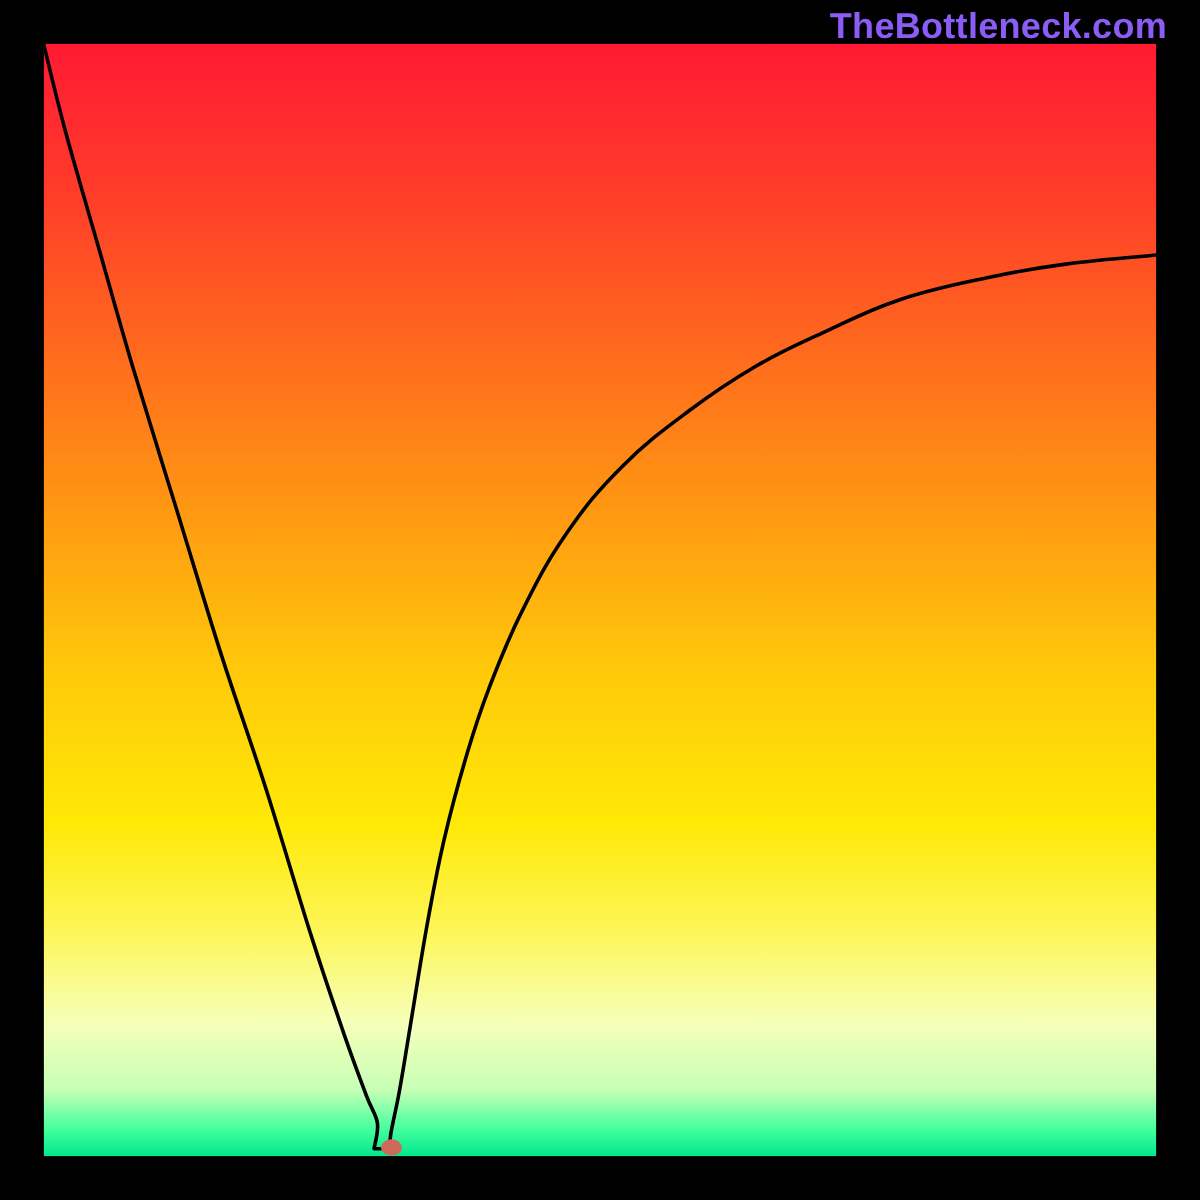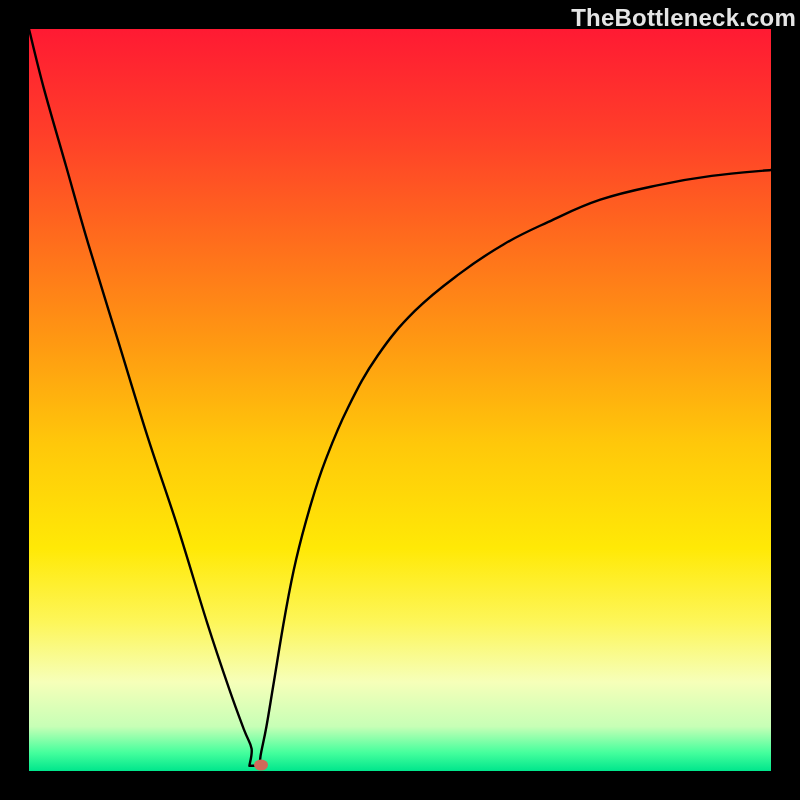--- a/index.html
+++ b/index.html
@@ -12,25 +12,25 @@
   }
   .frame {
     position: relative;
     width: 800px;
     height: 800px;
     background: #000;
   }
   .watermark {
     position: absolute;
     top: 4px;
-    right: 4px;
+    right: 22px;
     font-family: Arial, Helvetica, sans-serif;
     font-size: 24px;
     font-weight: 600;
-    color: #e5e5e5;
+    color: #8b5cf6;
     letter-spacing: 0.2px;
   }
   .plot-area {
     position: absolute;
     left: 29px;
     top: 29px;
     width: 742px;
     height: 742px;
     overflow: hidden;
   }

